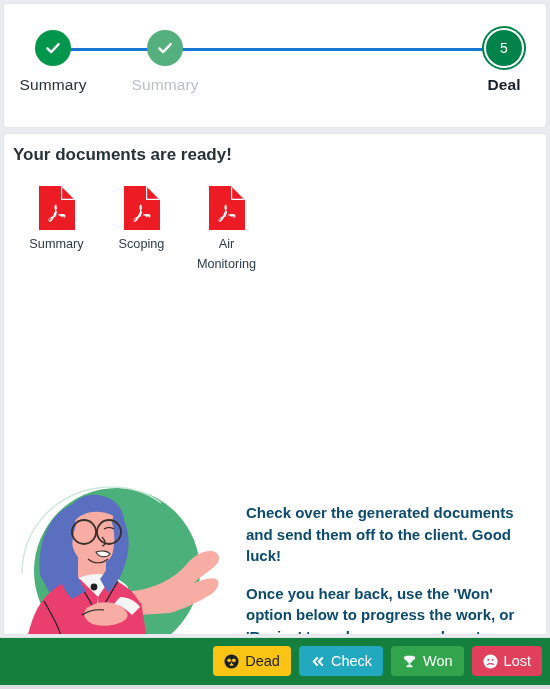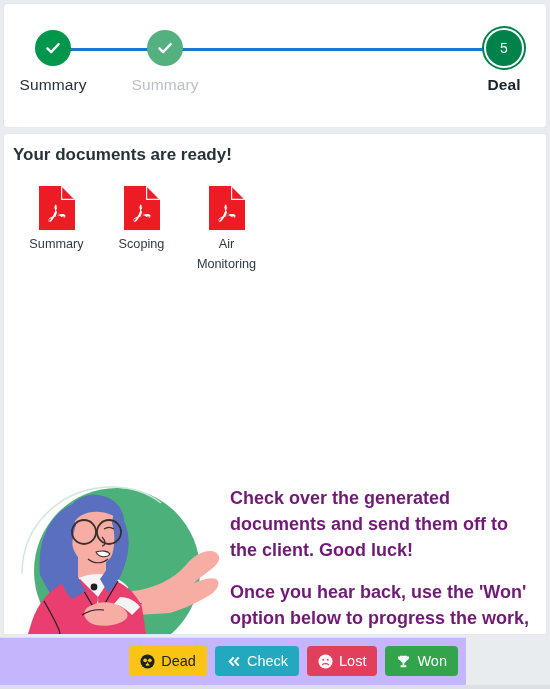--- a/index.html
+++ b/index.html
@@ -137,36 +137,36 @@
   .illustration svg { display: block; }
 
   
   .callout {
     position: absolute;
     left: 226px;
     top: 352px;
     width: 308px;
   }
   .callout p {
-    margin: 0;
-    font-size: 18px;
+    margin: 16px;
+    font-size: 15px;
     font-weight: bold;
     line-height: 1.44;
-    color: #701a75;
+    color: #0c4a6e;
   }
   .callout p + p { margin-top: 16px; }
 
   
   .footer {
     position: absolute;
     left: 0;
     bottom: 0;
-    width: 466px;
+    width: 550px;
     height: 52px;
-    background: #c4b5fd;
+    background: #15803d;
     border-top: 1px solid #dde1e5;
     box-sizing: border-box;
   }
   .footer-inner {
     position: absolute;
     right: 8px;
     top: 8px;
     display: flex;
     gap: 8px;
   }
@@ -366,37 +366,37 @@
     </button>
 
     <button class="btn btn-revise">
       <svg width="15" height="15" viewBox="0 0 20 20">
         <path d="M9.2 3.6 L3.2 10 L9.2 16.4 L11.2 14.5 L7.0 10 L11.2 5.5 Z" fill="#ffffff"></path>
         <path d="M16.0 3.6 L10.0 10 L16.0 16.4 L18.0 14.5 L13.8 10 L18.0 5.5 Z" fill="#ffffff"></path>
       </svg>
       <span class="btn-text">Check</span>
     </button>
 
-    <button class="btn btn-lost">
-      <svg width="15" height="15" viewBox="0 0 20 20">
-        <circle cx="10" cy="10" r="9.4" fill="#ffffff"></circle>
-        <circle cx="7.0" cy="7.6" r="1.3" fill="#e0405b"></circle>
-        <circle cx="13.0" cy="7.6" r="1.3" fill="#e0405b"></circle>
-        <path d="M6.0 14.2 C7.6 12.3 12.4 12.3 14.0 14.2" fill="none" stroke="#e0405b" stroke-width="1.6" stroke-linecap="round"></path>
-      </svg>
-      <span class="btn-text">Lost</span>
-    </button>
-
     <button class="btn btn-won">
       <svg width="15" height="15" viewBox="0 0 20 20">
         <path d="M5.4 2.2 h9.2 v4.6 c0 3.0 -2.0 5.2 -4.6 5.2 c-2.6 0 -4.6 -2.2 -4.6 -5.2 Z" fill="#ffffff"></path>
         <path d="M5.4 3.2 H2.6 v1.6 c0 2.2 1.4 3.6 3.2 3.8 L5.4 6.6 Z" fill="#ffffff"></path>
         <path d="M14.6 3.2 H17.4 v1.6 c0 2.2 -1.4 3.6 -3.2 3.8 l0.4 -2.0 Z" fill="#ffffff"></path>
         <rect x="8.9" y="11.4" width="2.2" height="3.6" fill="#ffffff"></rect>
         <rect x="6.1" y="15.0" width="7.8" height="2.6" rx="0.6" fill="#ffffff"></rect>
       </svg>
       <span class="btn-text">Won</span>
     </button>
 
+    <button class="btn btn-lost">
+      <svg width="15" height="15" viewBox="0 0 20 20">
+        <circle cx="10" cy="10" r="9.4" fill="#ffffff"></circle>
+        <circle cx="7.0" cy="7.6" r="1.3" fill="#e0405b"></circle>
+        <circle cx="13.0" cy="7.6" r="1.3" fill="#e0405b"></circle>
+        <path d="M6.0 14.2 C7.6 12.3 12.4 12.3 14.0 14.2" fill="none" stroke="#e0405b" stroke-width="1.6" stroke-linecap="round"></path>
+      </svg>
+      <span class="btn-text">Lost</span>
+    </button>
+
   </div>
 </div>
 
 <div class="bottom-strip"></div>
 
 </body></html>

